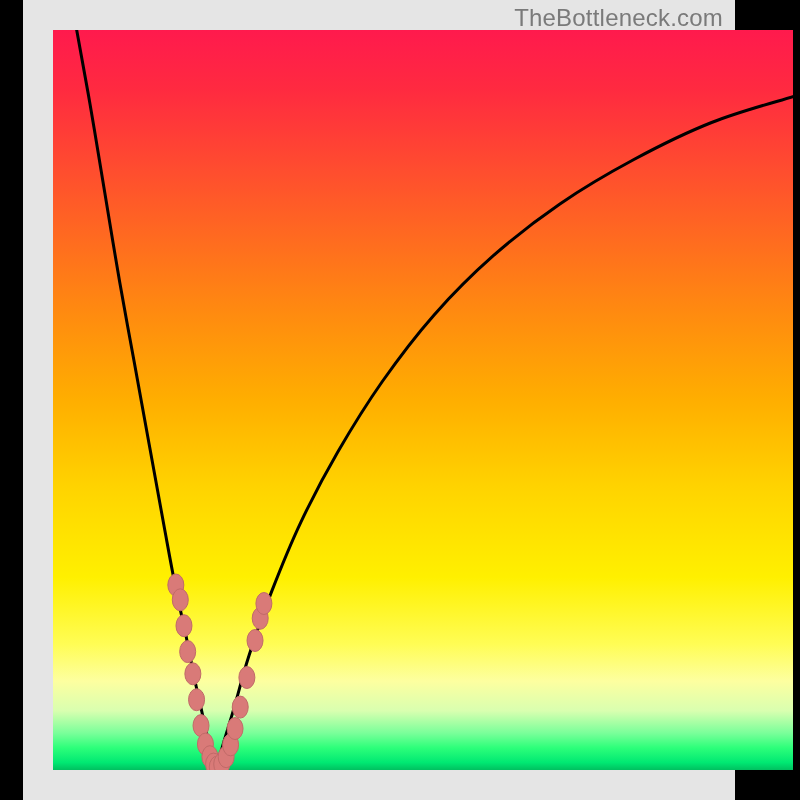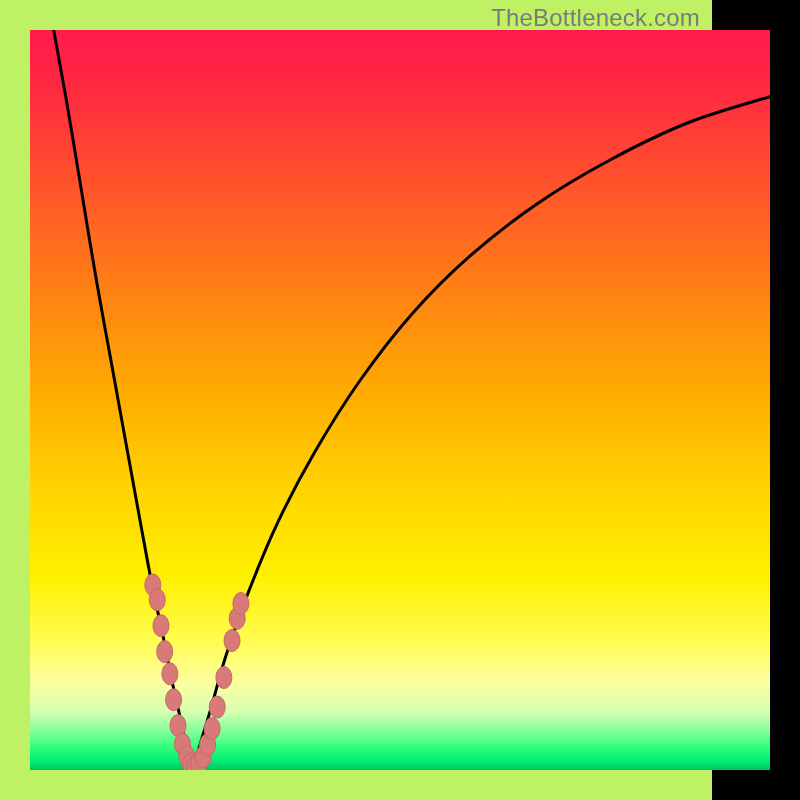--- a/index.html
+++ b/index.html
@@ -8,21 +8,22 @@
     width: 800px;
     height: 800px;
     overflow: hidden;
     background: #000;
     font-family: Arial, Helvetica, sans-serif;
   }
   .frame {
     position: relative;
     width: 712px;
     height: 800px;
-    background: #bef264;
+    background: #e5e5e5;
+    margin-left: 23px;
   }
   .plot-area {
     position: absolute;
     left: 30px;
     top: 30px;
     width: 740px;
     height: 740px;
     overflow: hidden;
   }
   .gradient-bg {

